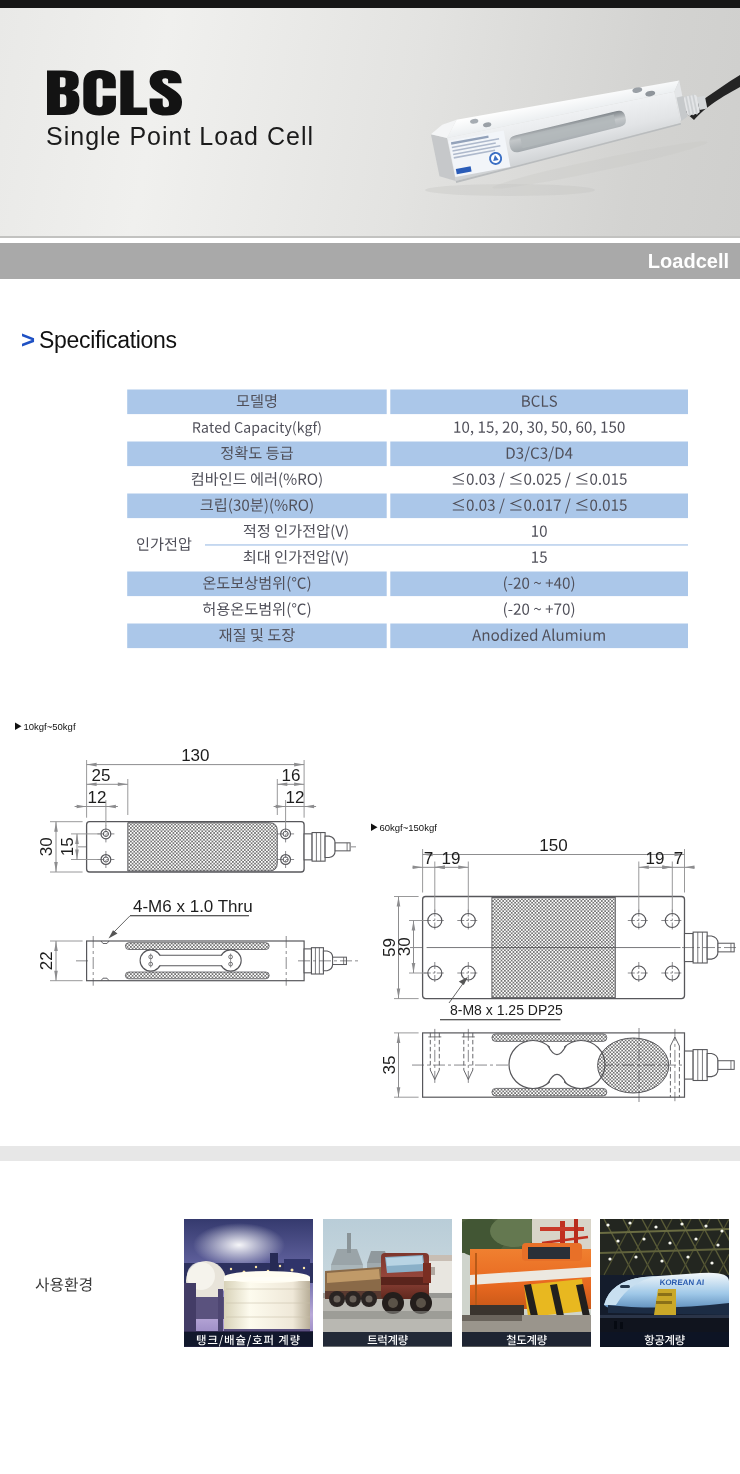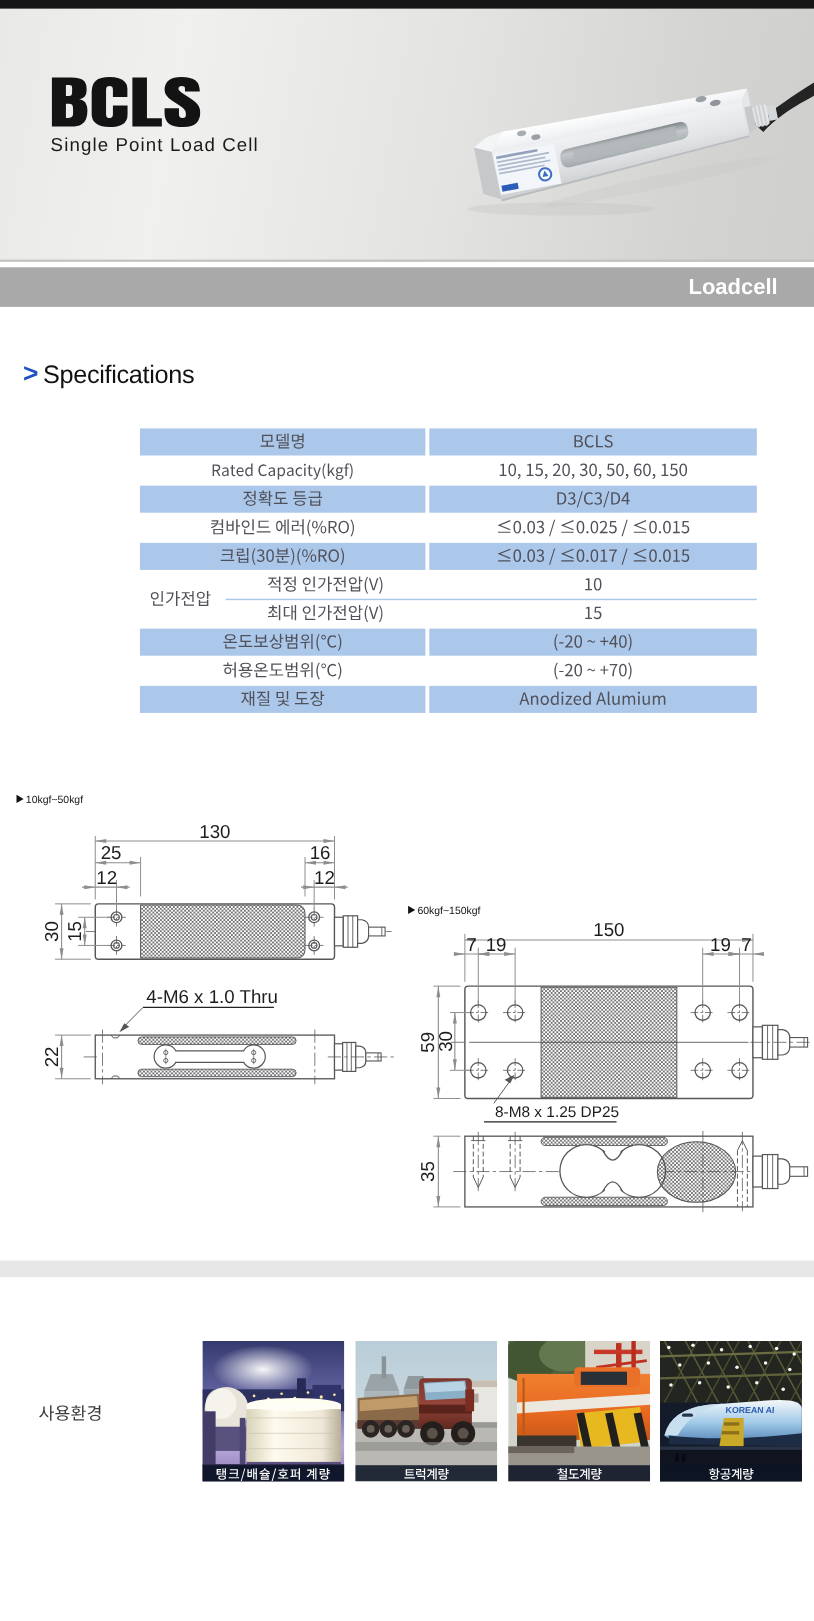--- a/index.html
+++ b/index.html
@@ -8,21 +8,21 @@
 </style></head><body>
 <div class="abs" style="left:0;top:0;width:740px;height:8px;background:#161616"></div>
 <div class="abs" style="left:0;top:8px;width:740px;height:230px;background:linear-gradient(100deg,#e9e9e7 0%,#f0f0ee 22%,#e3e3e1 55%,#d3d3d1 85%,#cfcfcd 100%)">
 <div class="abs" style="left:0;bottom:0;width:740px;height:2px;background:#c2c2c0"></div>
 </div>
 <svg class="abs" style="left:47px;top:70px" width="140" height="50" viewBox="0 0 140 50">
 <g transform="scale(0.7697,0.5200) translate(-3.80,86.70)">
       <path d="M3.8 0V-85.9H27.1Q36.5 -85.9 40.7 -81.4Q45 -76.8 45 -66.3V-62.5Q45 -56.5 42.8 -52.7Q40.7 -49 36.2 -47.8Q42 -46.3 44 -40.9Q46 -35.5 46 -27.8Q46 -19.4 44.4 -13.2Q42.9 -6.9 38.8 -3.5Q34.7 0 27.1 0ZM20.6 -53.6H24.1Q26.5 -53.6 27.2 -55.4Q27.9 -57.3 27.9 -59.9V-68.5Q27.9 -72.7 24.2 -72.7H20.6ZM22.3 -15.1Q29 -15.1 29 -21.5V-32.2Q29 -35.9 27.9 -38Q26.8 -40.1 23.8 -40.1H20.6V-15.2Q21.7 -15.1 22.3 -15.1Z M71.7 0.8Q62.4 0.8 56.7 -5Q51 -10.8 51 -21.3V-60.9Q51 -73.4 55.9 -80.1Q60.9 -86.7 72.1 -86.7Q78.2 -86.7 82.9 -84.5Q87.7 -82.2 90.4 -77.8Q93.2 -73.3 93.2 -66.5V-51.7H76.1V-64.4Q76.1 -68.2 75.1 -69.6Q74.1 -70.9 72.1 -70.9Q69.7 -70.9 68.8 -69.2Q68 -67.4 68 -64.6V-21.5Q68 -18 69.1 -16.5Q70.1 -15 72.1 -15Q74.3 -15 75.2 -16.8Q76.1 -18.7 76.1 -21.5V-37H93.4V-20.8Q93.4 -9.4 87.6 -4.3Q81.9 0.8 71.7 0.8Z M99.1 0V-85.9H116.3V-14.6H133.9V0Z M159.2 0.8Q147.5 0.8 142.3 -5.1Q137.1 -10.9 137.1 -23.7V-32.1H154.1V-21.4Q154.1 -18.4 155 -16.7Q155.9 -15 158.1 -15Q160.4 -15 161.4 -16.4Q162.3 -17.8 162.3 -20.9Q162.3 -24.9 161.5 -27.5Q160.7 -30.2 158.8 -32.6Q156.8 -35 153.4 -38.2L145.7 -45.6Q137.1 -53.7 137.1 -64.2Q137.1 -75.2 142.2 -81Q147.3 -86.7 156.9 -86.7Q168.8 -86.7 173.7 -80.4Q178.7 -74.1 178.7 -61.3H161.2V-67.2Q161.2 -68.9 160.2 -69.9Q159.2 -70.9 157.5 -70.9Q155.4 -70.9 154.5 -69.8Q153.5 -68.6 153.5 -66.8Q153.5 -65 154.5 -62.9Q155.5 -60.8 158.3 -58.1L168.3 -48.5Q171.2 -45.7 173.7 -42.6Q176.2 -39.4 177.7 -35.2Q179.2 -31.1 179.2 -25Q179.2 -12.9 174.8 -6.1Q170.3 0.8 159.2 0.8Z" fill="#131313"></path>
     </g>
   </svg>
-<div class="abs" style="left:46px;top:122px;font-size:17px;color:#1b1b1b;letter-spacing:1.0px">Single Point Load Cell</div>
+<div class="abs" style="left:46px;top:122px;font-size:25px;color:#1b1b1b;letter-spacing:1.0px">Single Point Load Cell</div>
 <svg class="abs" style="left:410px;top:60px" width="330" height="155" viewBox="0 0 330 155">
 <defs>
       <linearGradient id="topf" x1="0" y1="0" x2="0" y2="1">
         <stop offset="0" stop-color="#ffffff"></stop>
         <stop offset="1" stop-color="#eceff1"></stop>
       </linearGradient>
       <linearGradient id="frontf" x1="0" y1="0" x2="0" y2="1">
         <stop offset="0" stop-color="#eff1f3"></stop>
         <stop offset="0.55" stop-color="#e2e4e6"></stop>
         <stop offset="1" stop-color="#cdd0d2"></stop>
@@ -64,21 +64,21 @@
 <g transform="translate(233,6)">
 <polygon points="0,0 7,0 7,21 0,24" fill="#c6c9cb"></polygon>
 <rect x="7" y="1" width="13" height="19" rx="2.5" fill="#e3e5e7"></rect>
 <rect x="8.6" y="0.3" width="1.8" height="20.4" fill="#cdd0d2"></rect>
 <rect x="12.2" y="0.3" width="1.8" height="20.4" fill="#cdd0d2"></rect>
 <rect x="15.8" y="0.3" width="1.8" height="20.4" fill="#cdd0d2"></rect>
 <rect x="20" y="4" width="8" height="13" fill="#d5d8da"></rect>
 </g>
 </g>
 </svg>
-<div class="abs" style="left:0;top:243px;width:740px;height:36px;background:#a9a9a9;color:#fff;font-weight:bold;font-size:20px;line-height:36px;text-align:right;padding-right:33px">Loadcell</div>
+<div class="abs" style="left:0;top:243px;width:740px;height:36px;background:#a9a9a9;color:#fff;font-weight:bold;font-size:20px;line-height:36px;text-align:right;padding-right:11px">Loadcell</div>
 <div class="abs" style="left:21px;top:326px;font-size:24px;font-weight:bold;color:#1f51c4">&gt;</div>
 <div class="abs" style="left:39px;top:327px;font-size:23px;font-weight:normal;color:#111;letter-spacing:-0.3px">Specifications</div>
 <svg class="abs" style="left:0;top:0" width="740" height="680" viewBox="0 0 740 680">
 <rect x="127.2" y="389.5" width="259.5" height="24.6" fill="#abc7e9"></rect>
 <rect x="390.3" y="389.5" width="297.7" height="24.6" fill="#abc7e9"></rect>
 <rect x="127.2" y="441.5" width="259.5" height="24.6" fill="#abc7e9"></rect>
 <rect x="390.3" y="441.5" width="297.7" height="24.6" fill="#abc7e9"></rect>
 <rect x="127.2" y="493.5" width="259.5" height="24.6" fill="#abc7e9"></rect>
 <rect x="390.3" y="493.5" width="297.7" height="24.6" fill="#abc7e9"></rect>
 <rect x="127.2" y="571.5" width="259.5" height="24.6" fill="#abc7e9"></rect>

